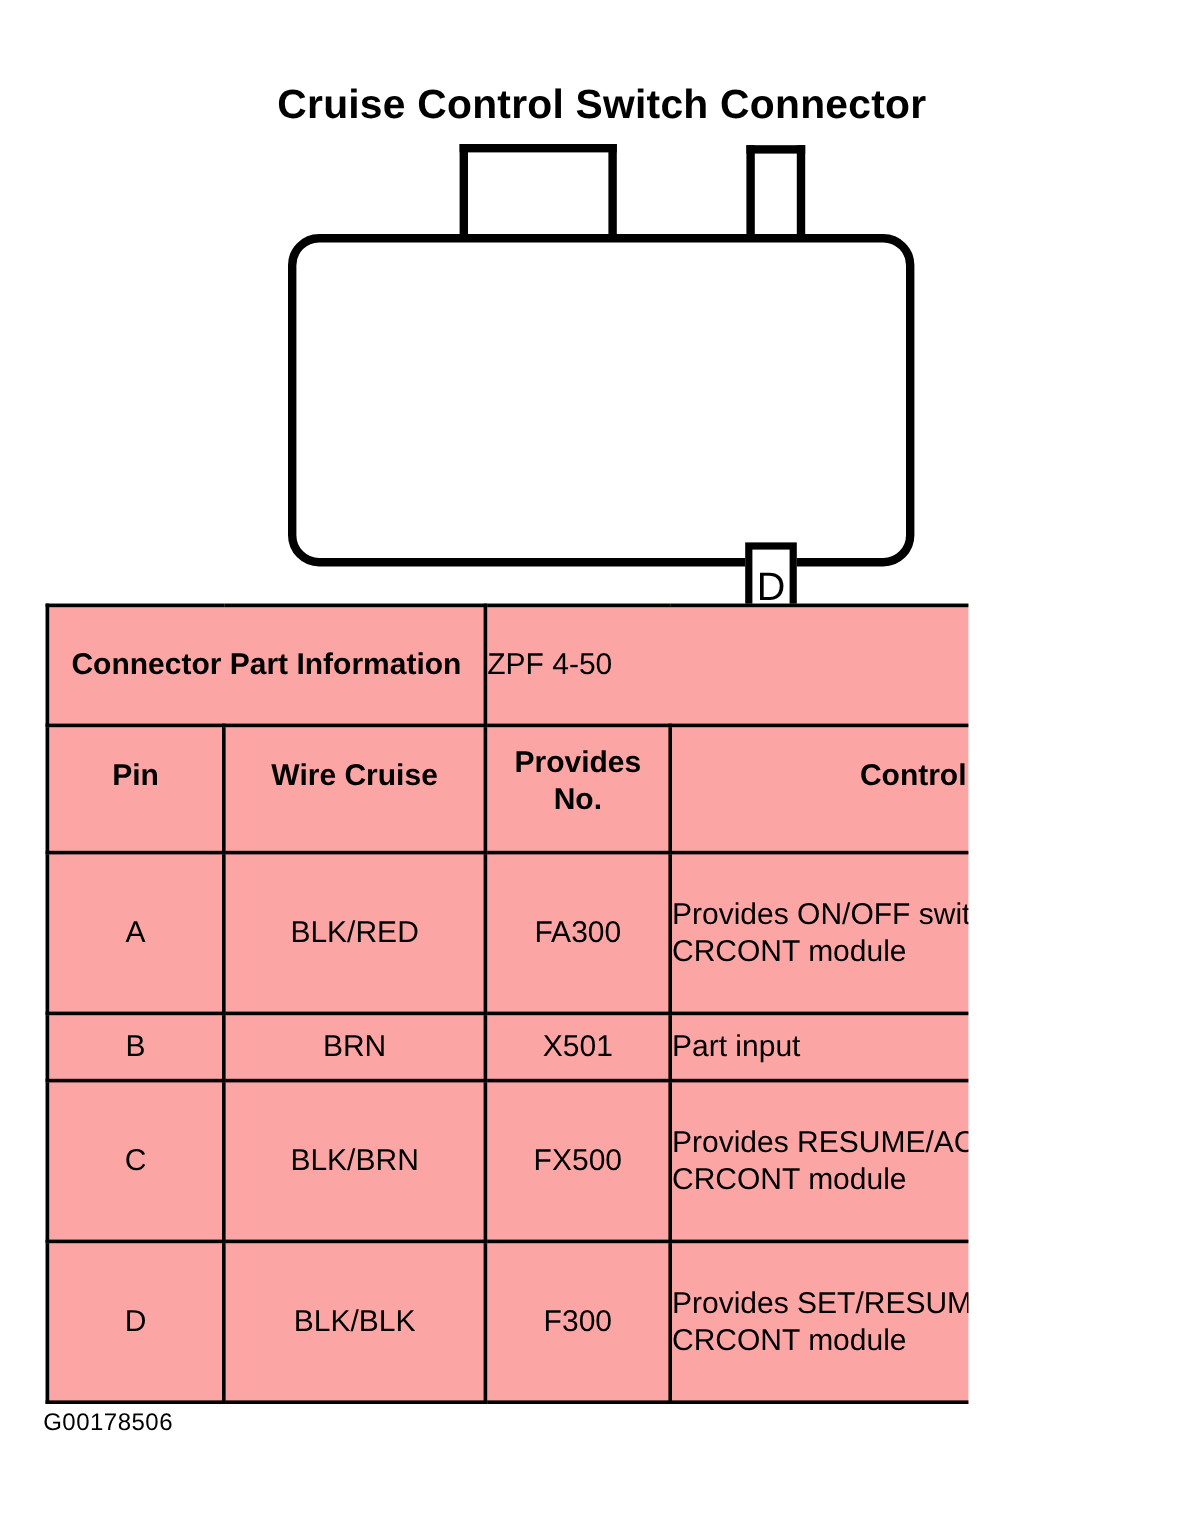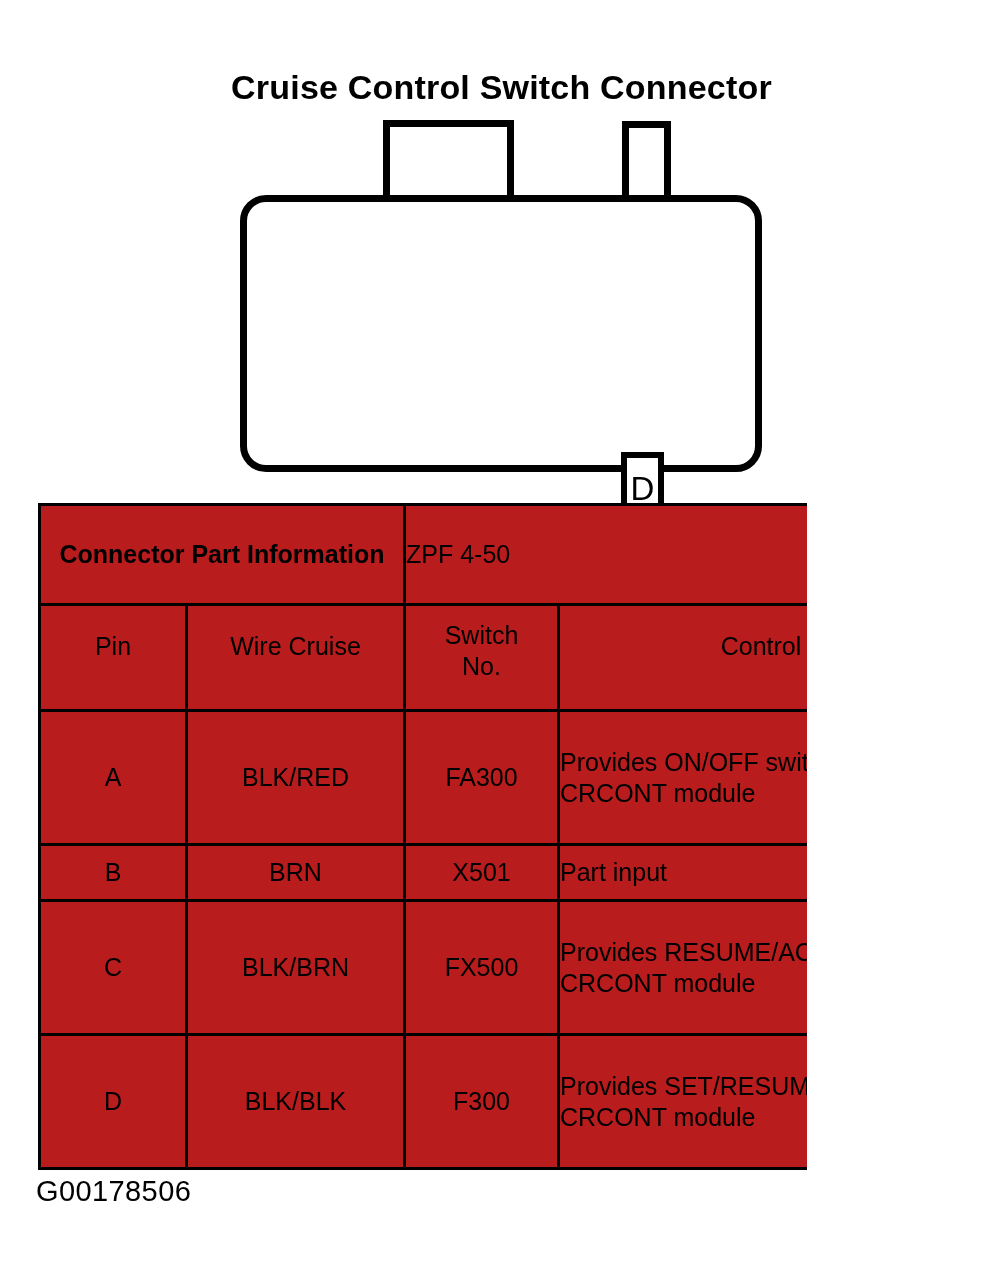--- a/index.html
+++ b/index.html
@@ -91,21 +91,21 @@
   #pin-cavity-a { left: 576px; top: 352px; width: 55px; height: 78px; }
 
   
   #pin-table {
     position: absolute;
     left: 38px;
     top: 503px;
     width: 924px;
     border-collapse: collapse;
     table-layout: fixed;
-    background: #b91c1c;
+    background: #fca5a5;
   }
   #pin-table td {
     border: 3px solid #000;
     padding: 0;
     vertical-align: middle;
     font-size: 25px;
     line-height: 1.22;
   }
   
   .col-pin      { width: 147px; }
@@ -126,21 +126,21 @@
     font-weight: normal;
     font-size: 26px;
     padding: 0 0 0 8px;
     vertical-align: middle;
   }
   .cell-cpi-value > span { display: block; }
 
   
   .cell-head {
     text-align: center;
-    font-weight: normal;
+    font-weight: bold;
     font-size: 26px;
     height: 103px;
     padding: 0 6px;
     vertical-align: bottom;
   }
   .cell-head > span { display: block; padding-bottom: 22px; }
   .cell-head.two-line > span { padding-bottom: 14px; }
 
   
   .cell-data {
@@ -152,21 +152,21 @@
     padding: 8px 6px 8px 10px;
   }
   .row-a td, .row-c td, .row-d td { height: 131px; }
   .row-b td { height: 53px; }
 
   
   #figure-code {
     position: absolute;
     left: 36px;
     top: 1175px;
-    font-size: 29px;
+    font-size: 20px;
     letter-spacing: 0.4px;
   }
 </style>
 </head>
 <body>
 
 <div id="page">
 
   <div id="title">Cruise Control Switch Connector</div>
 
@@ -208,21 +208,21 @@
 
       <tr>
         <td class="cell-head">
           <span>Pin</span>
         </td>
         <td class="cell-head">
           <span>Wire Cruise</span>
         </td>
         <td class="cell-head two-line">
           <span>
-            <span>Switch</span><br>
+            <span>Provides</span><br>
             <span>No.</span>
           </span>
         </td>
         <td class="cell-head">
           <span>Control</span>
         </td>
       </tr>
 
       <tr class="row-a">
         <td class="cell-data">A</td>

